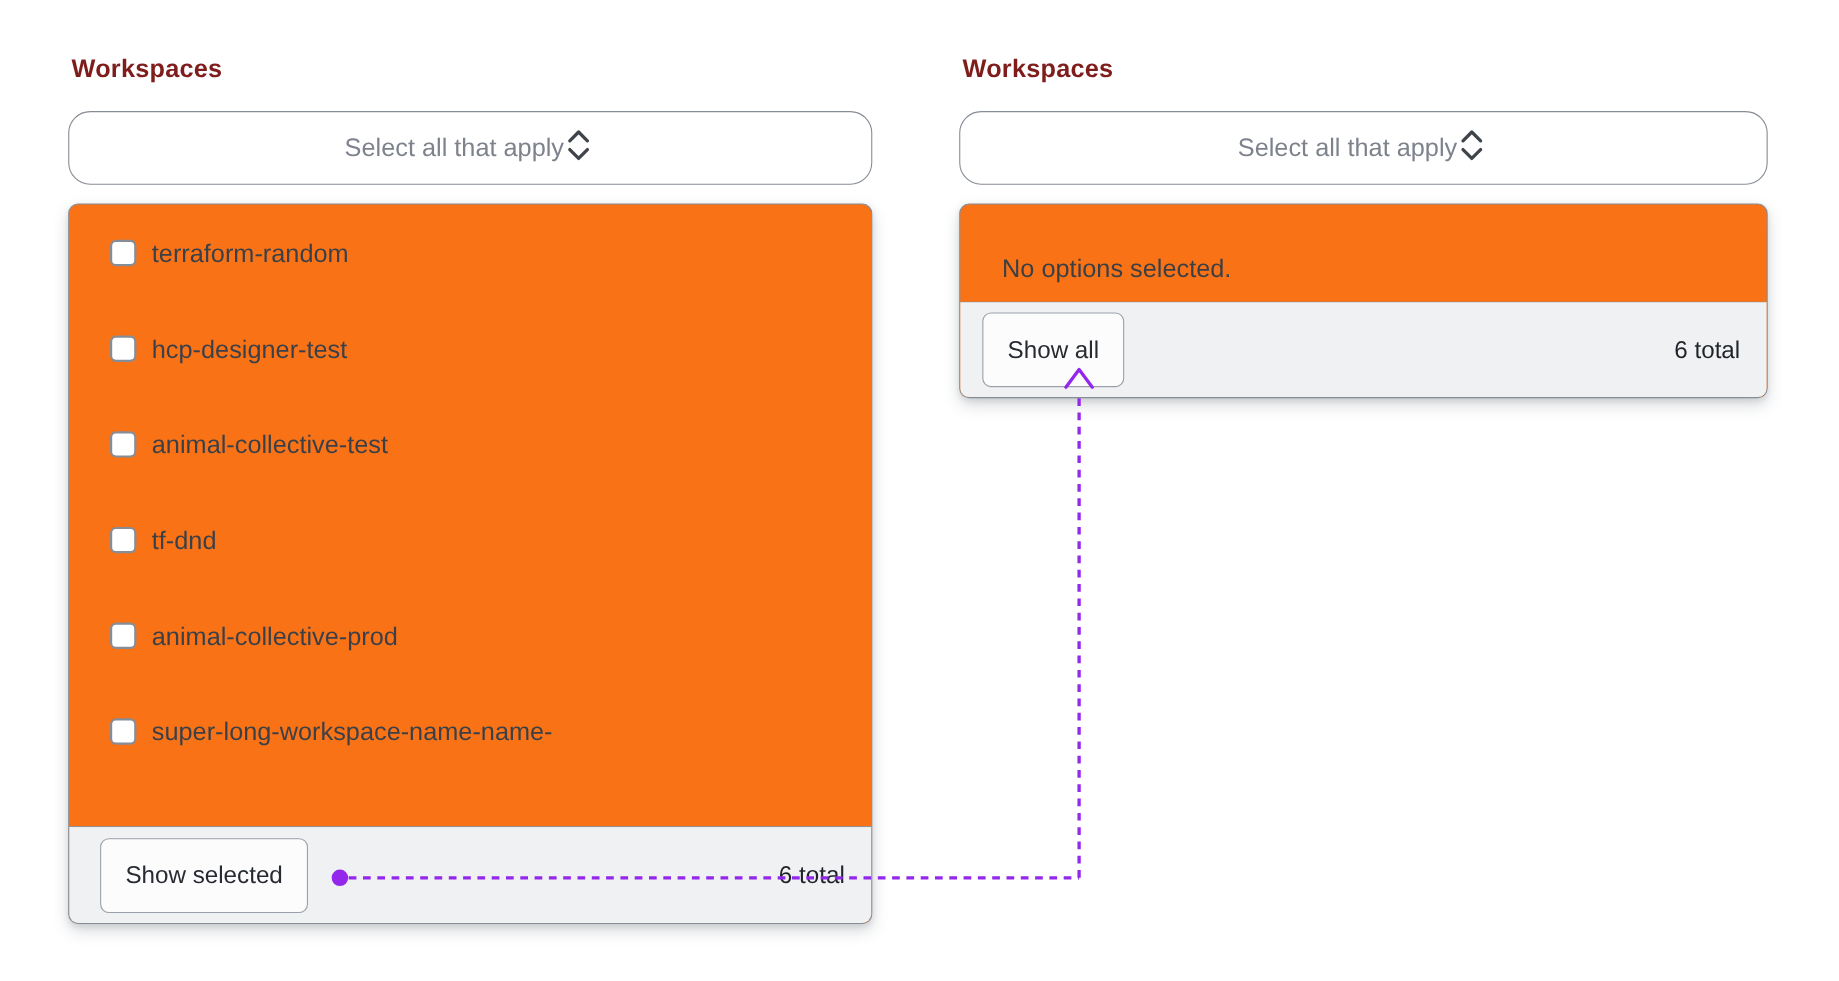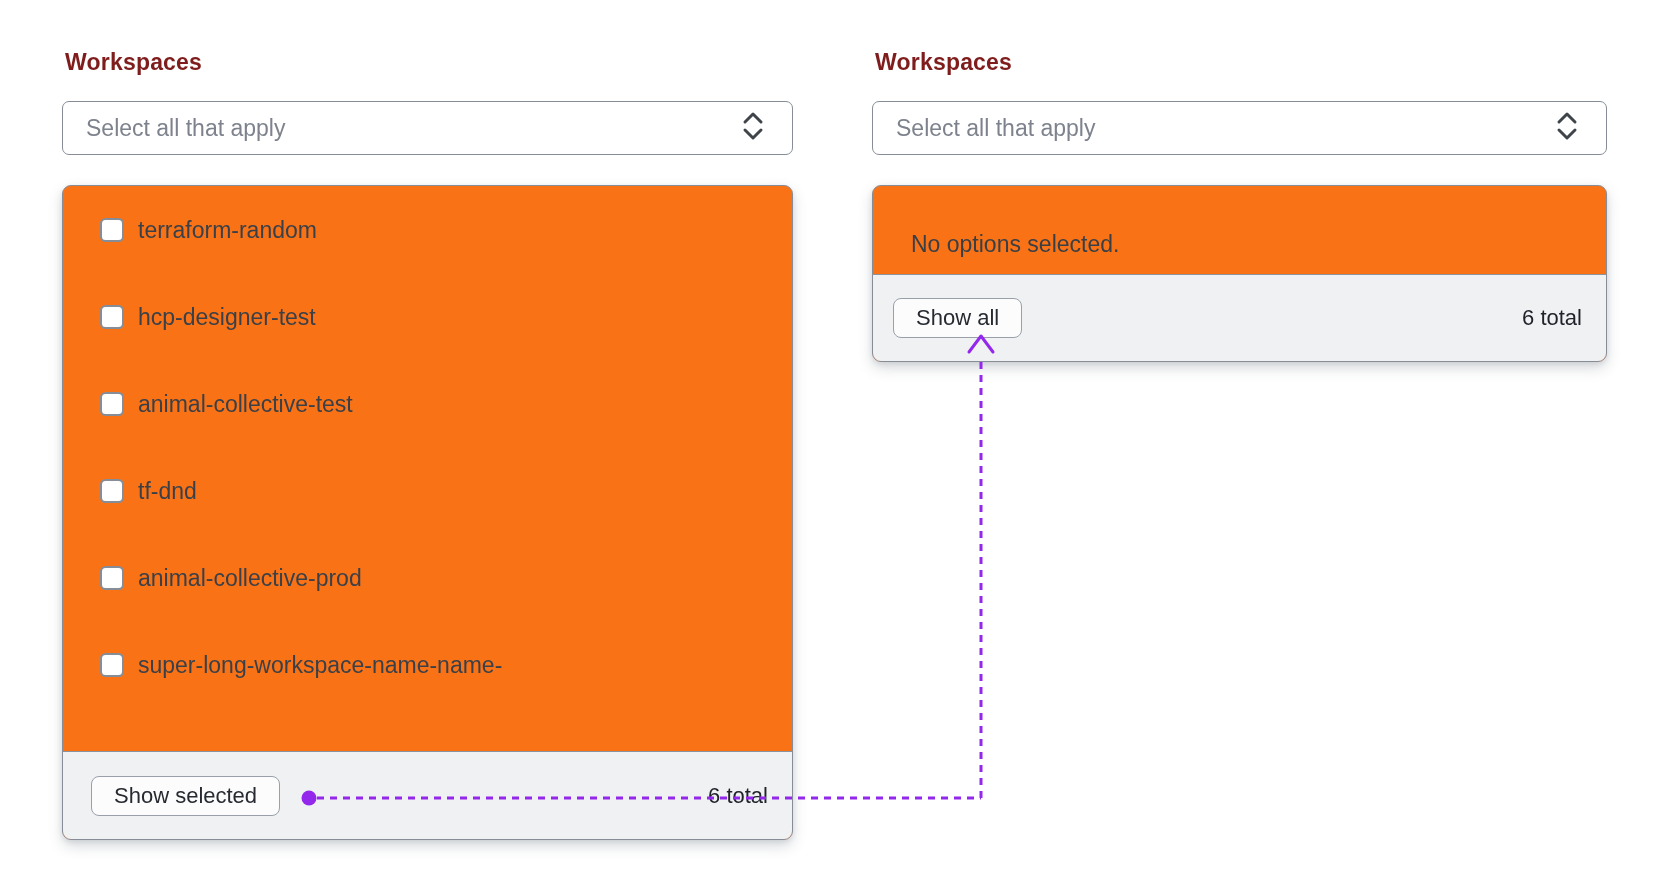--- a/index.html
+++ b/index.html
@@ -17,27 +17,27 @@
     font-size: 23px;
     font-weight: bold;
     color: #7f1d1d;
     letter-spacing: .2px;
   }
   #label-left  { left: 65px;  top: 49px; }
   #label-right { left: 875px; top: 49px; }
 
   .select-box {
     position: absolute;
-    height: 54px;
+    height: 67px;
     background: #ffffff;
     border: 1.5px solid #878d96;
-    border-radius: 7px;
+    border-radius: 20px;
     display: flex;
     align-items: center;
-    justify-content: space-between;
+    justify-content: center;
     padding: 0 26px 0 23px;
     cursor: pointer;
   }
   #select-left  { left: 62px;  top: 101px; width: 731px; }
   #select-right { left: 872px; top: 101px; width: 735px; }
   .select-placeholder {
     font-size: 23px;
     color: #7d828c;
   }
   .caret-icon { flex: 0 0 auto; }
@@ -91,21 +91,21 @@
     border-top: 1.5px solid #8d939c;
     border-radius: 0 0 8px 8px;
     display: flex;
     align-items: center;
     justify-content: space-between;
     padding: 0 24px 0 28px;
   }
   #panel-right .panel-footer { height: 87px; padding-left: 20px; }
 
   .footer-button {
-    height: 40px;
+    height: 68px;
     padding: 0 22px;
     background: #fcfcfd;
     border: 1.5px solid #99a0a9;
     border-radius: 8px;
     font-family: "Liberation Sans", sans-serif;
     font-size: 22px;
     color: #272b31;
     cursor: pointer;
   }
   .footer-total {

